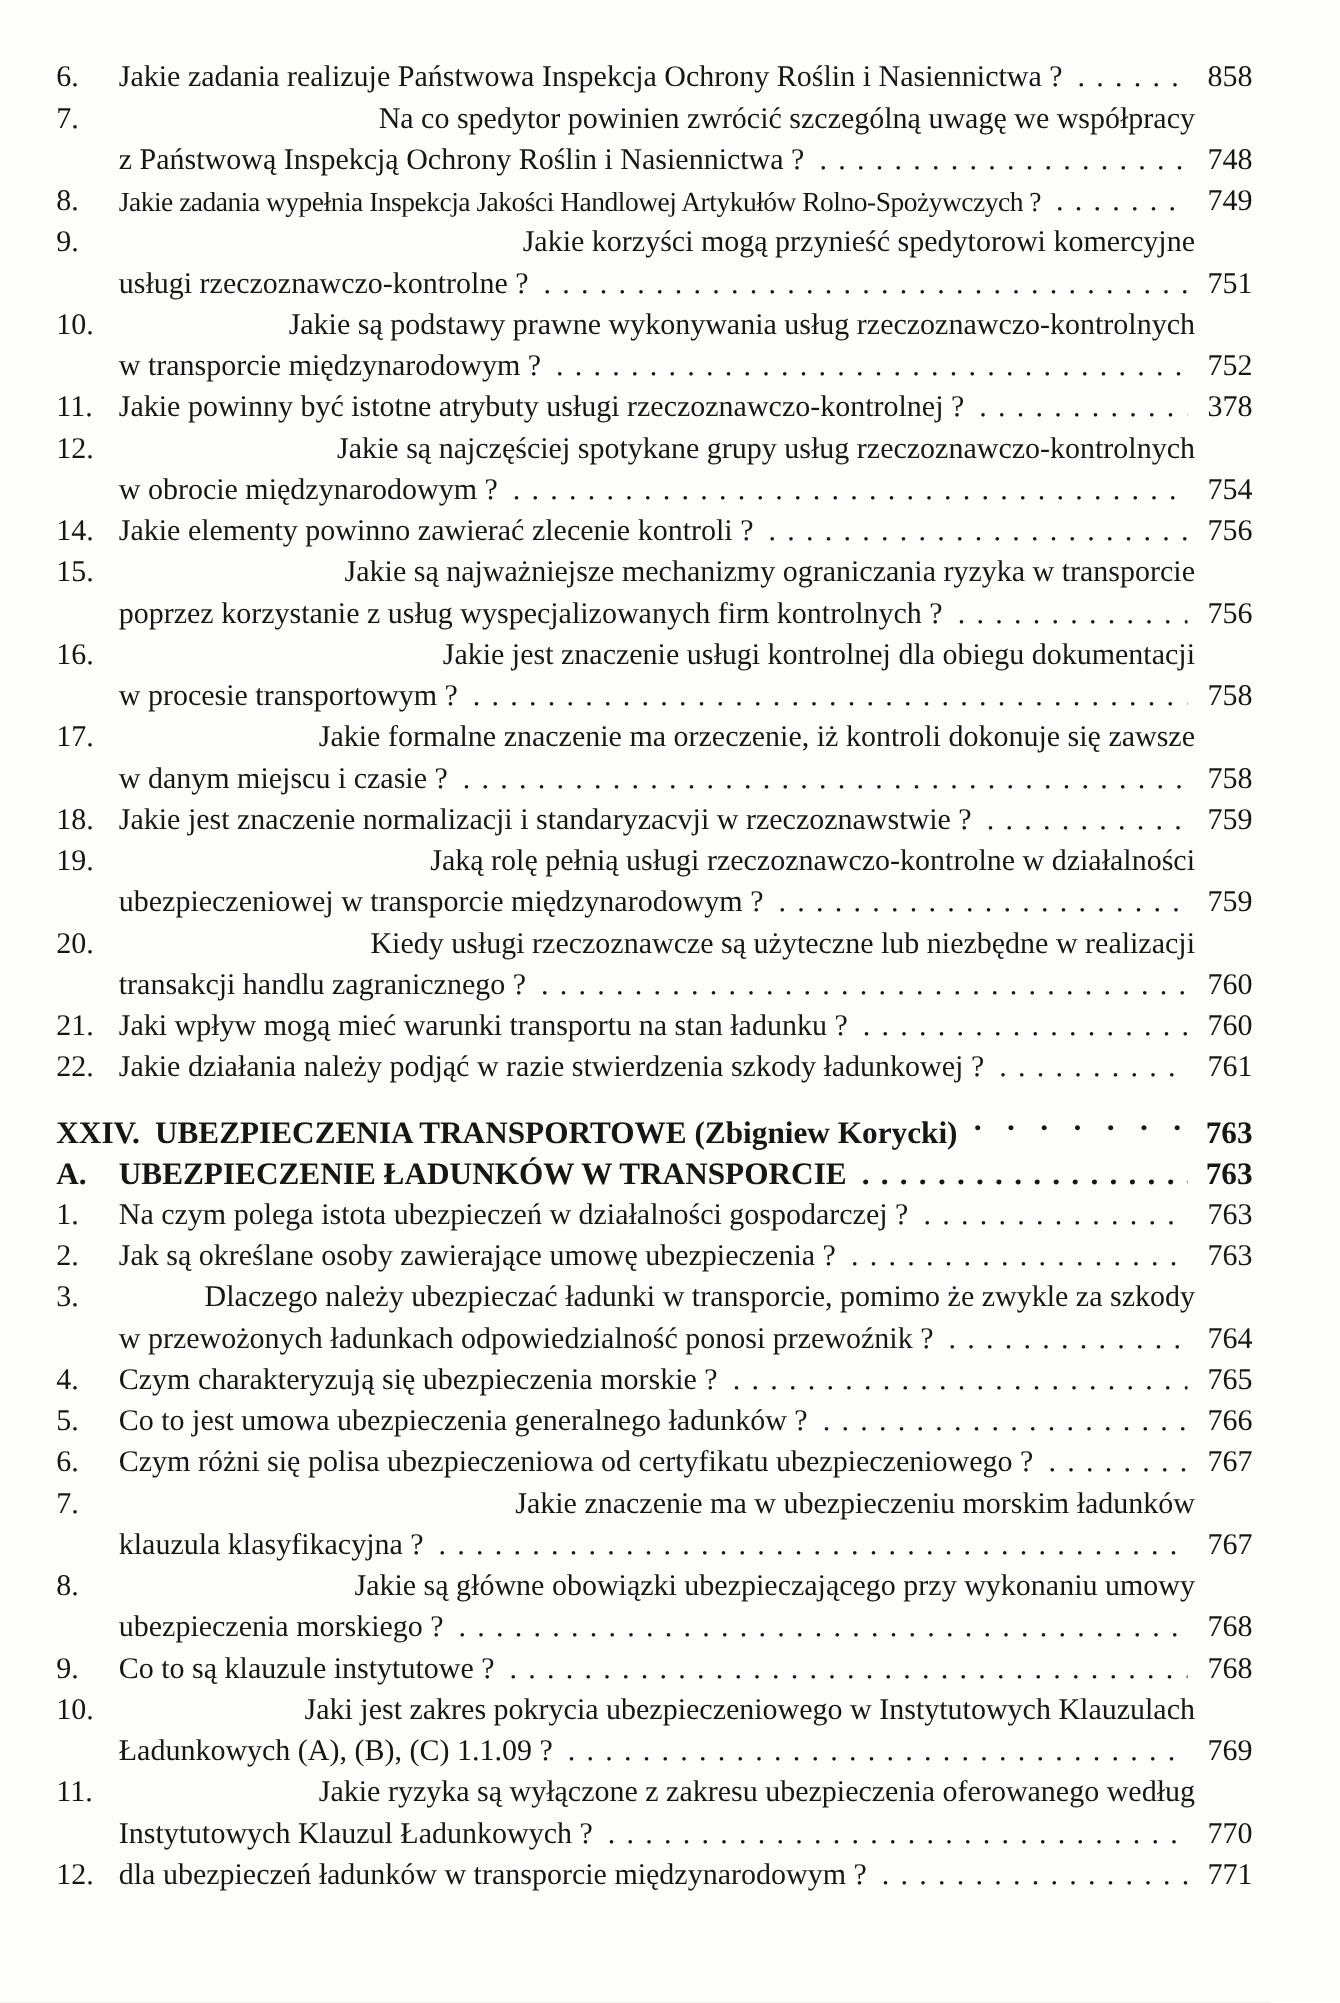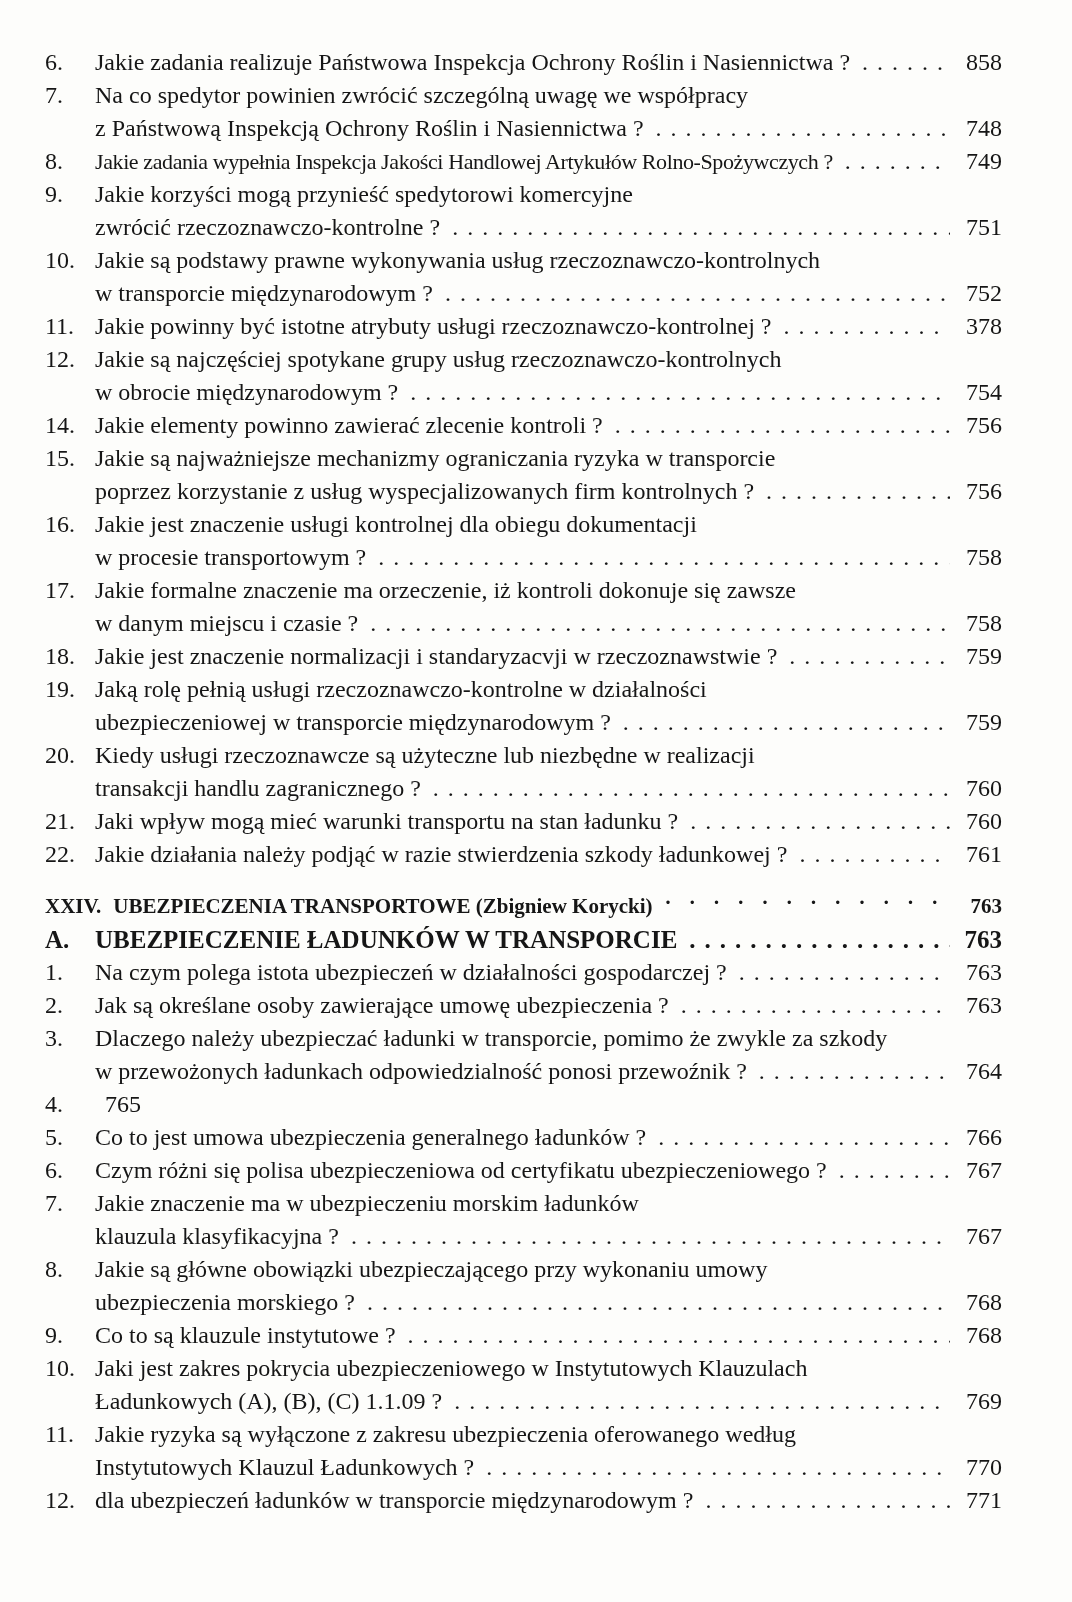--- a/index.html
+++ b/index.html
@@ -27,21 +27,21 @@
     line-height: 33px;
   }
   .num {
     width: 50px;
     flex-shrink: 0;
   }
   .body {
     flex: 1;
     min-width: 0;
   }
-  .line { white-space: nowrap; }
+  .line { white-space: nowrap; text-align: right; }
   .line-last { display: flex; min-width: 0; }
   .line-last .txt { white-space: nowrap; flex-shrink: 0; }
   .leader {
     flex: 1;
     min-width: 0;
     overflow: hidden;
     white-space: nowrap;
     margin: 0 6px 0 12px;
     letter-spacing: 9px;
   }
@@ -51,21 +51,21 @@
   .page-num {
     align-self: flex-end;
     min-width: 46px;
     text-align: right;
     flex-shrink: 0;
   }
   
   .row.chapter {
     font-weight: bold;
     margin-top: 19px;
-    font-size: 21px;
+    font-size: 25px;
   }
   .row.chapter .num {
     width: auto;
     margin-right: 12px;
   }
   .row.chapter .leader {
     letter-spacing: 6px;
     position: relative;
     top: -4px;
   }
@@ -119,21 +119,21 @@
             <span class="leader"></span>
           </div>
         </div>
         <span class="page-num">749</span>
       </div>
       <div class="row item">
         <span class="num">9.</span>
         <div class="body">
           <div class="line"><span class="txt">Jakie korzyści mogą przynieść spedytorowi komercyjne</span></div>
           <div class="line line-last">
-            <span class="txt">zwrócić rzeczoznawczo-kontrolne ?</span>
+            <span class="txt">usługi rzeczoznawczo-kontrolne ?</span>
             <span class="leader"></span>
           </div>
         </div>
         <span class="page-num">751</span>
       </div>
       <div class="row item">
         <span class="num">10.</span>
         <div class="body">
           <div class="line"><span class="txt">Jakie są podstawy prawne wykonywania usług rzeczoznawczo-kontrolnych</span></div>
           <div class="line line-last">
@@ -305,20 +305,26 @@
           <div class="line"><span class="txt">Dlaczego należy ubezpieczać ładunki w transporcie, pomimo że zwykle za szkody</span></div>
           <div class="line line-last">
             <span class="txt">w przewożonych ładunkach odpowiedzialność ponosi przewoźnik ?</span>
             <span class="leader"></span>
           </div>
         </div>
         <span class="page-num">764</span>
       </div>
       <div class="row item">
         <span class="num">4.</span>
+        <div class="body">
+          <div class="line line-last">
+            <span class="txt">Czym charakteryzują się ubezpieczenia morskie ?</span>
+            <span class="leader"></span>
+          </div>
+        </div>
         <span class="page-num">765</span>
       </div>
       <div class="row item">
         <span class="num">5.</span>
         <div class="body">
           <div class="line line-last">
             <span class="txt">Co to jest umowa ubezpieczenia generalnego ładunków ?</span>
             <span class="leader"></span>
           </div>
         </div>

